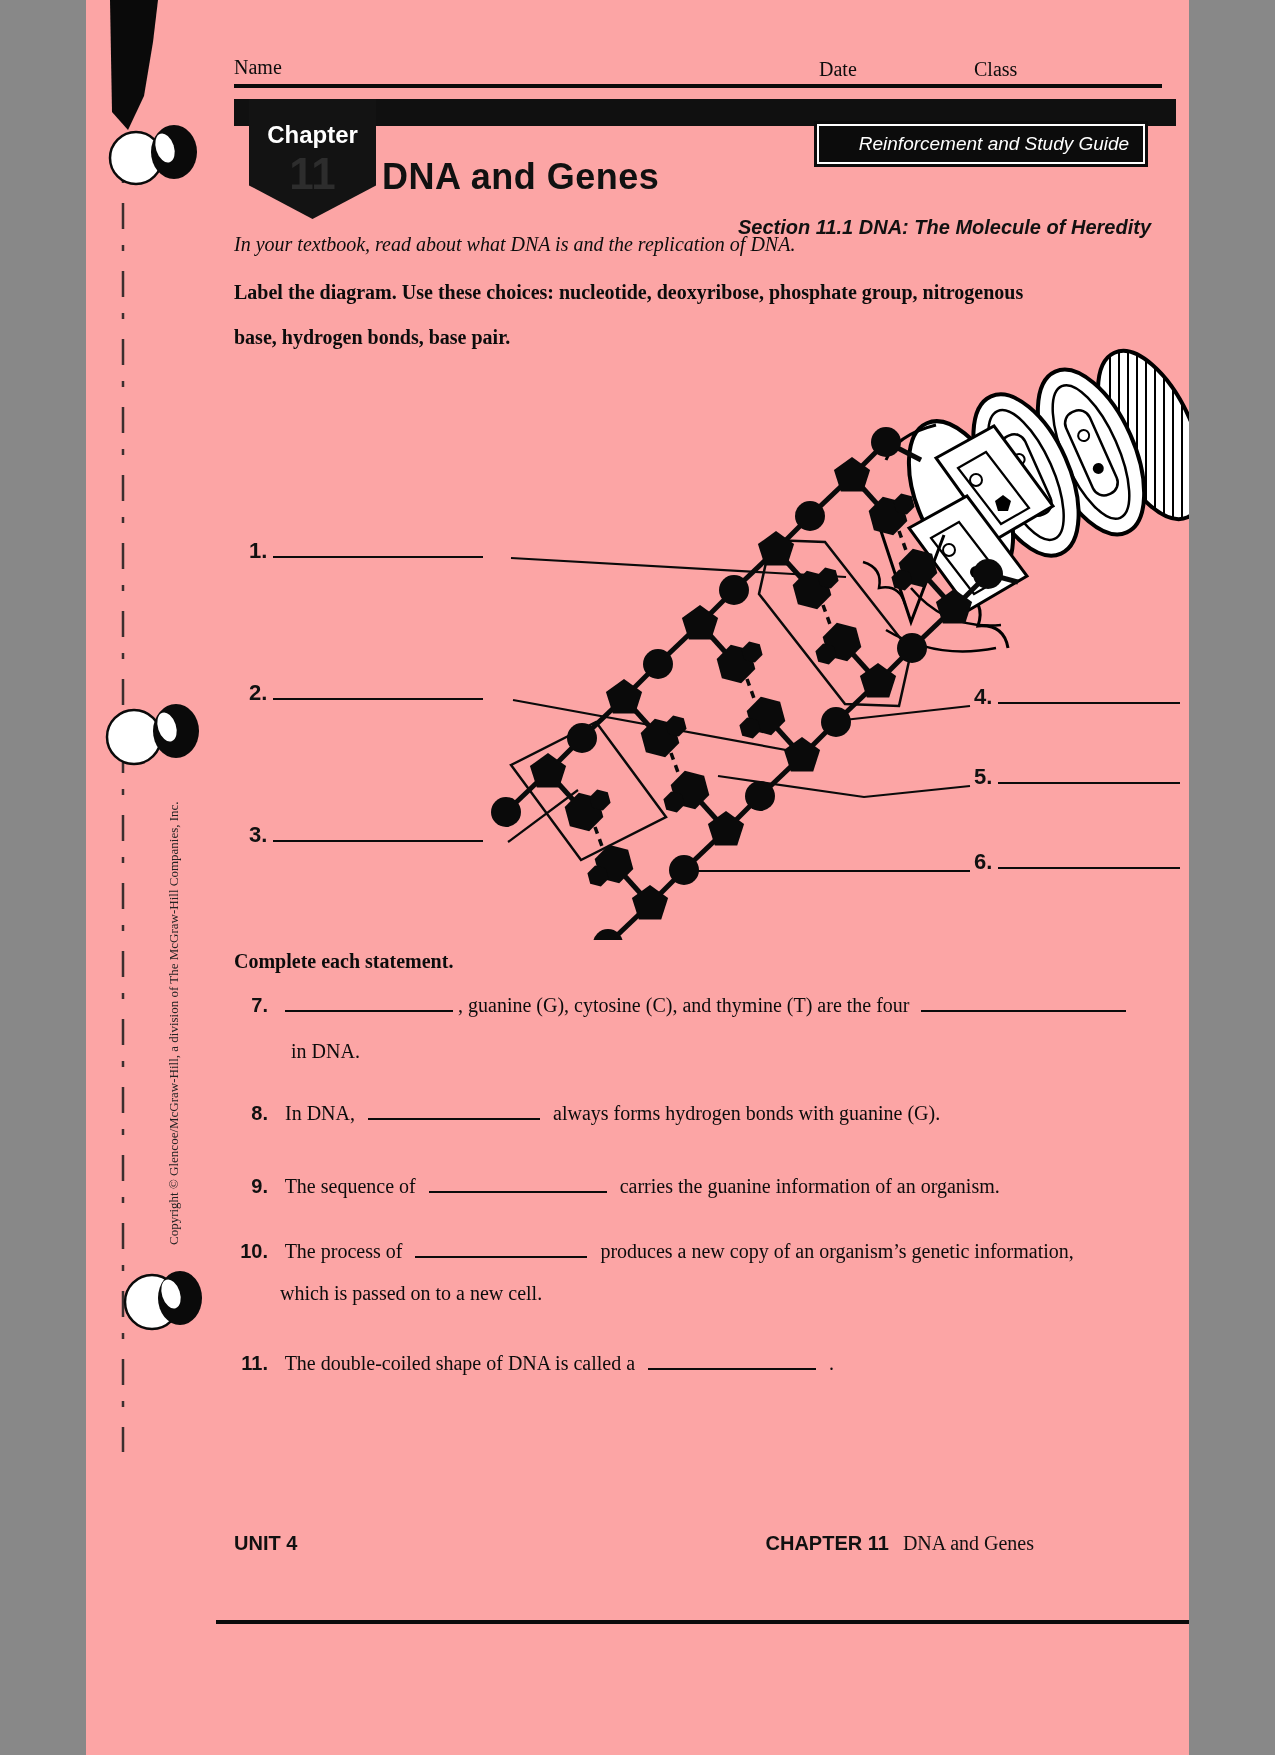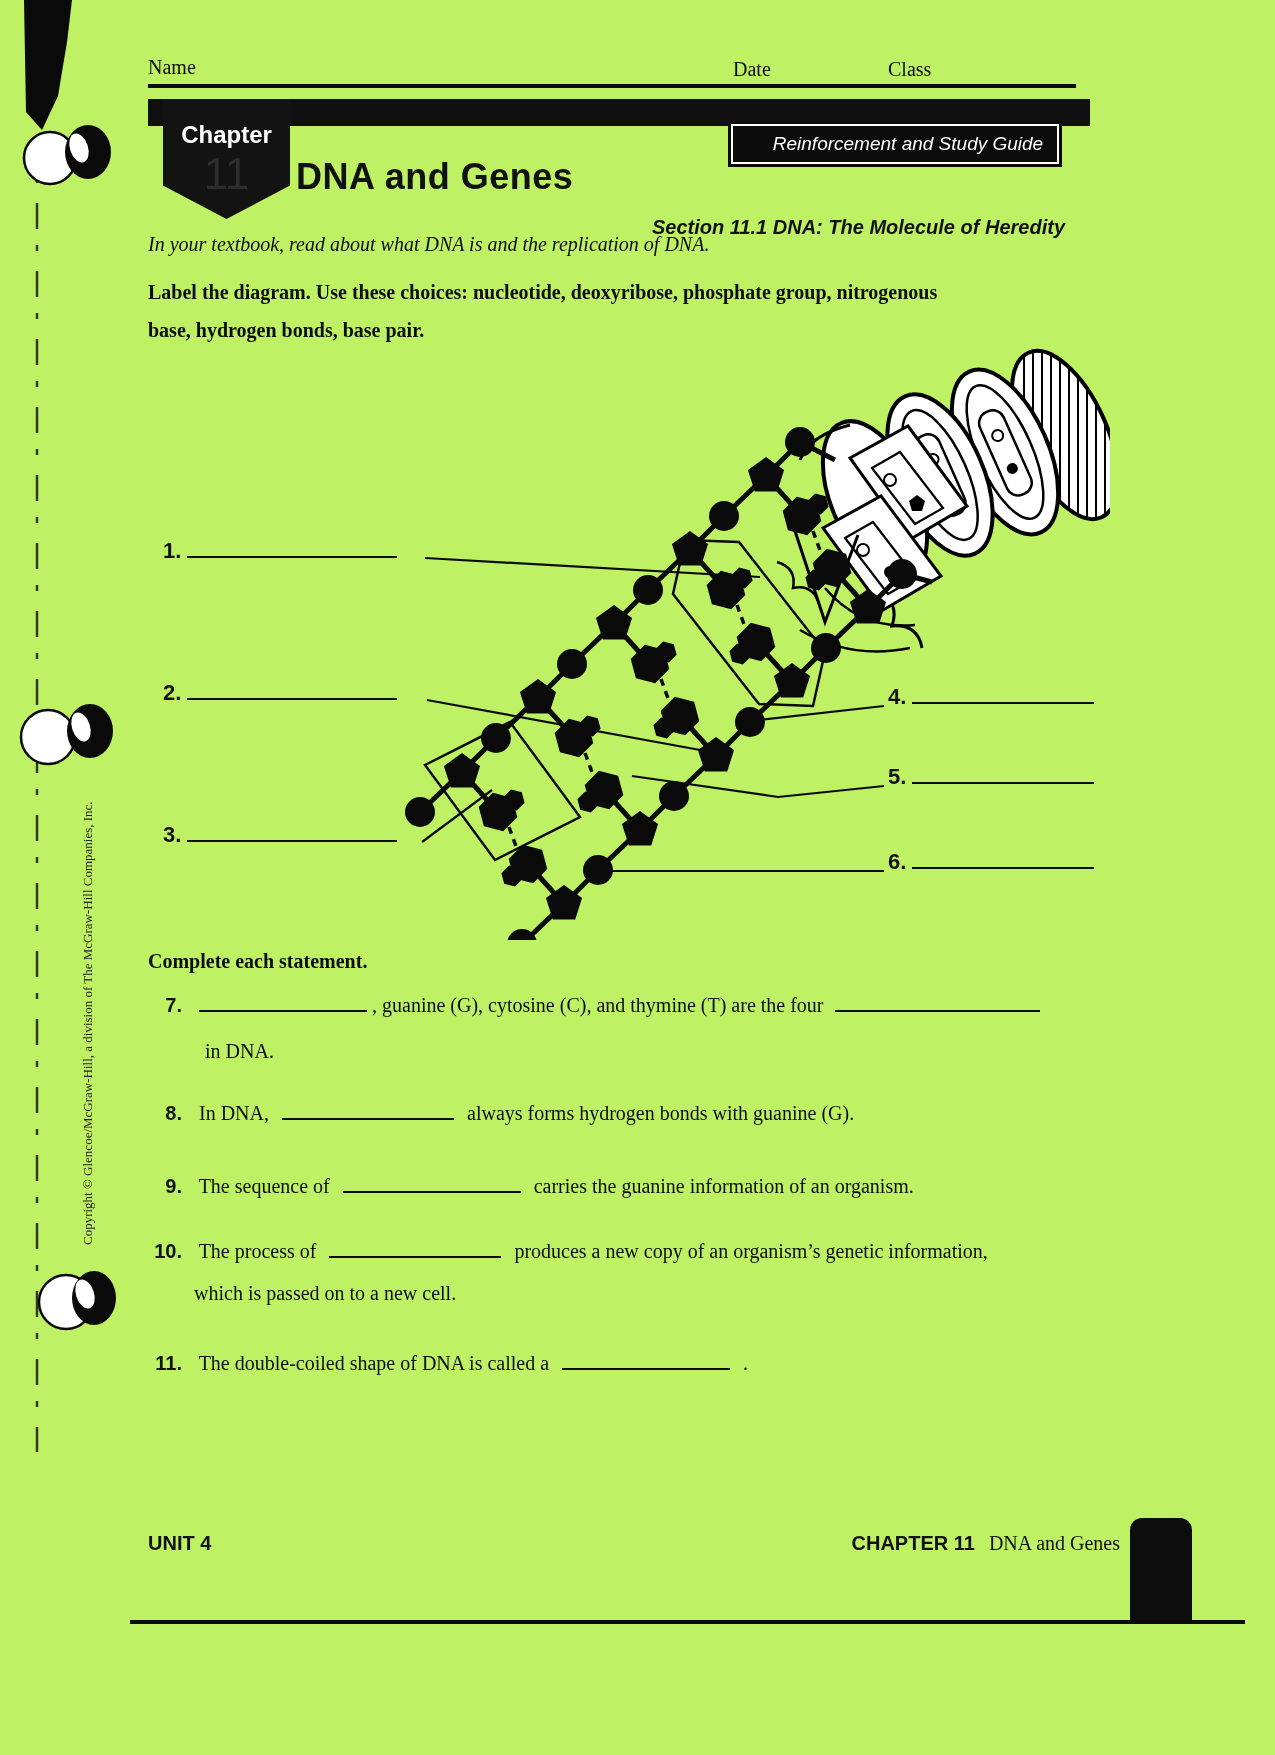--- a/index.html
+++ b/index.html
@@ -1,33 +1,33 @@
 <!DOCTYPE html>
 <html><head>
 <meta charset="utf-8">
 <style>
   html,body{margin:0;padding:0;background:#888;}
-  .page{position:relative;width:1275px;height:1755px;background:#bef264;
+  .page{position:relative;width:1103px;height:1755px;background:#fca5a5;
         font-family:"Liberation Serif",serif;color:#0c0c0c;overflow:hidden;margin:0 auto;}
   .abs{position:absolute;}
   .wl{display:inline-block;border-bottom:2.5px solid #0b0b0b;height:18px;vertical-align:baseline;}
   .dlabel{position:absolute;font-family:"Liberation Sans",sans-serif;font-weight:bold;
           font-size:22px;white-space:nowrap;color:#111;}
   .stmt{position:absolute;white-space:nowrap;font-size:20px;}
   .stmt .num{font-family:"Liberation Sans",sans-serif;font-weight:bold;display:inline-block;
              width:36px;text-align:right;margin-right:12px;font-size:20px;color:#111;}
   .bold-serif{font-weight:bold;}
   .rule{position:absolute;background:#0b0b0b;}
   .banner{position:absolute;left:148px;top:99px;width:942px;height:27px;background:#101010;}
   .chap-tab{position:absolute;left:163px;top:99px;width:127px;height:120px;background:#131313;
             clip-path:polygon(0 0,100% 0,100% 72%,50% 100%,0 72%);}
   .chap-word{position:absolute;left:0;top:22px;width:100%;text-align:center;color:#fff;
              font-family:"Liberation Sans",sans-serif;font-weight:bold;font-size:24px;}
   .chap-num{position:absolute;left:0;top:50px;width:100%;text-align:center;color:#2d2d2d;
-            font-family:"Liberation Sans",sans-serif;font-weight:normal;font-size:44px;}
+            font-family:"Liberation Sans",sans-serif;font-weight:bold;font-size:44px;}
   .title{position:absolute;left:296px;top:156px;font-family:"Liberation Sans",sans-serif;
          font-weight:bold;font-size:36px;letter-spacing:.5px;color:#111;}
   .badge{position:absolute;left:728px;top:121px;width:334px;height:46px;background:#0c0c0c;
          box-sizing:border-box;padding:3px;}
   .badge-inner{width:100%;height:100%;border:2px solid #fff;box-sizing:border-box;
                display:flex;align-items:center;justify-content:center;color:#fff;
                font-family:"Liberation Sans",sans-serif;font-weight:normal;font-style:italic;font-size:19px;padding-left:26px;}
   .section-line{position:absolute;left:640px;top:176px;width:425px;text-align:right;
                 font-family:"Liberation Sans",sans-serif;font-weight:bold;font-style:italic;font-size:20px;color:#111;margin-top:40px;}
   .hdr-label{position:absolute;font-size:20px;color:#0c0c0c;}
@@ -76,21 +76,21 @@
     <div class="chap-num">11</div>
   </div>
   <div class="title">DNA and Genes</div>
   <div class="badge">
     <div class="badge-inner">Reinforcement and Study Guide</div>
   </div>
   <div class="section-line">Section 11.1  DNA: The Molecule of Heredity</div>
 
   <div class="abs" style="left:148px;top:233px;font-style:italic;font-size:20px">In your textbook, read about what DNA is and the replication of DNA.</div>
   <div class="abs bold-serif" style="left:148px;top:281px;font-size:20px">Label the diagram. Use these choices: nucleotide, deoxyribose, phosphate group, nitrogenous</div>
-  <div class="abs bold-serif" style="left:148px;top:319px;font-size:20px">base, hydrogen bonds, base pair.</div>
+  <div class="abs bold-serif" style="left:148px;top:326px;font-size:20px">base, hydrogen bonds, base pair.</div>
 
   <svg id="dna-svg" class="abs" style="left:330px;top:330px" width="780" height="610" viewBox="0 0 780 610">
     <defs>
       <clipPath id="coil4">
           <ellipse cx="735" cy="105" rx="42" ry="90" transform="rotate(-24 735 105)"></ellipse>
         </clipPath>
     </defs>
 
     <g id="helix" fill="#fff" stroke="#000">
       <ellipse cx="735" cy="105" rx="42" ry="90" transform="rotate(-24 735 105)" stroke-width="4"></ellipse>

